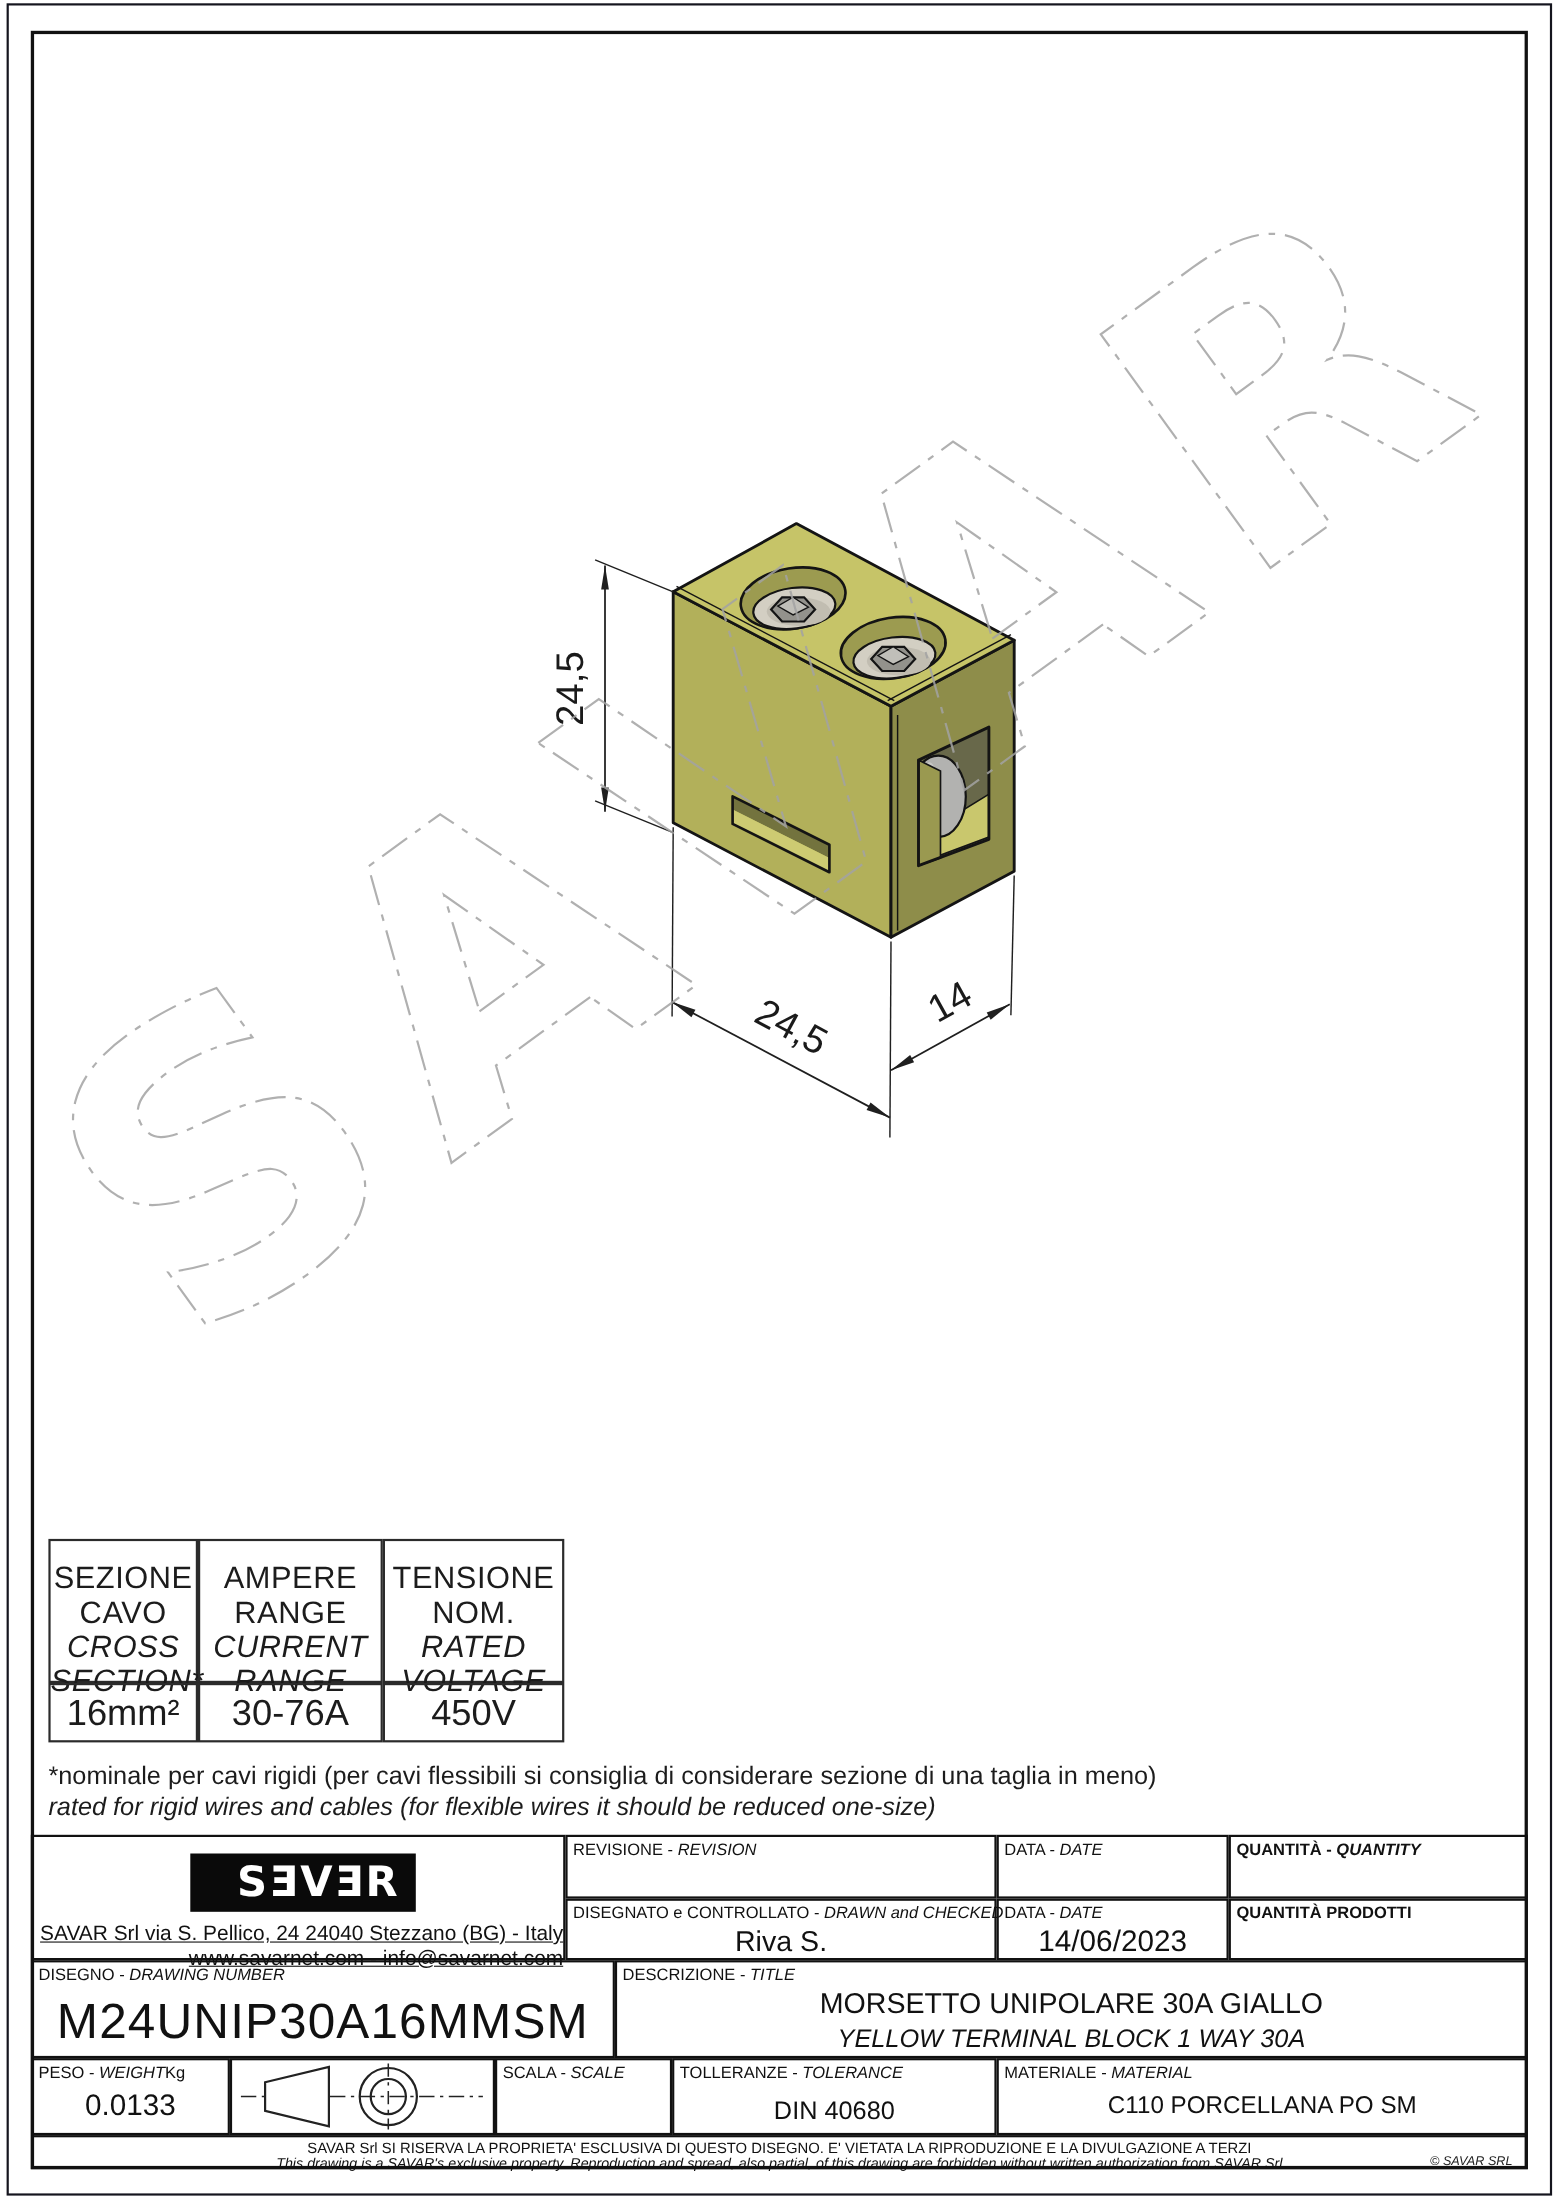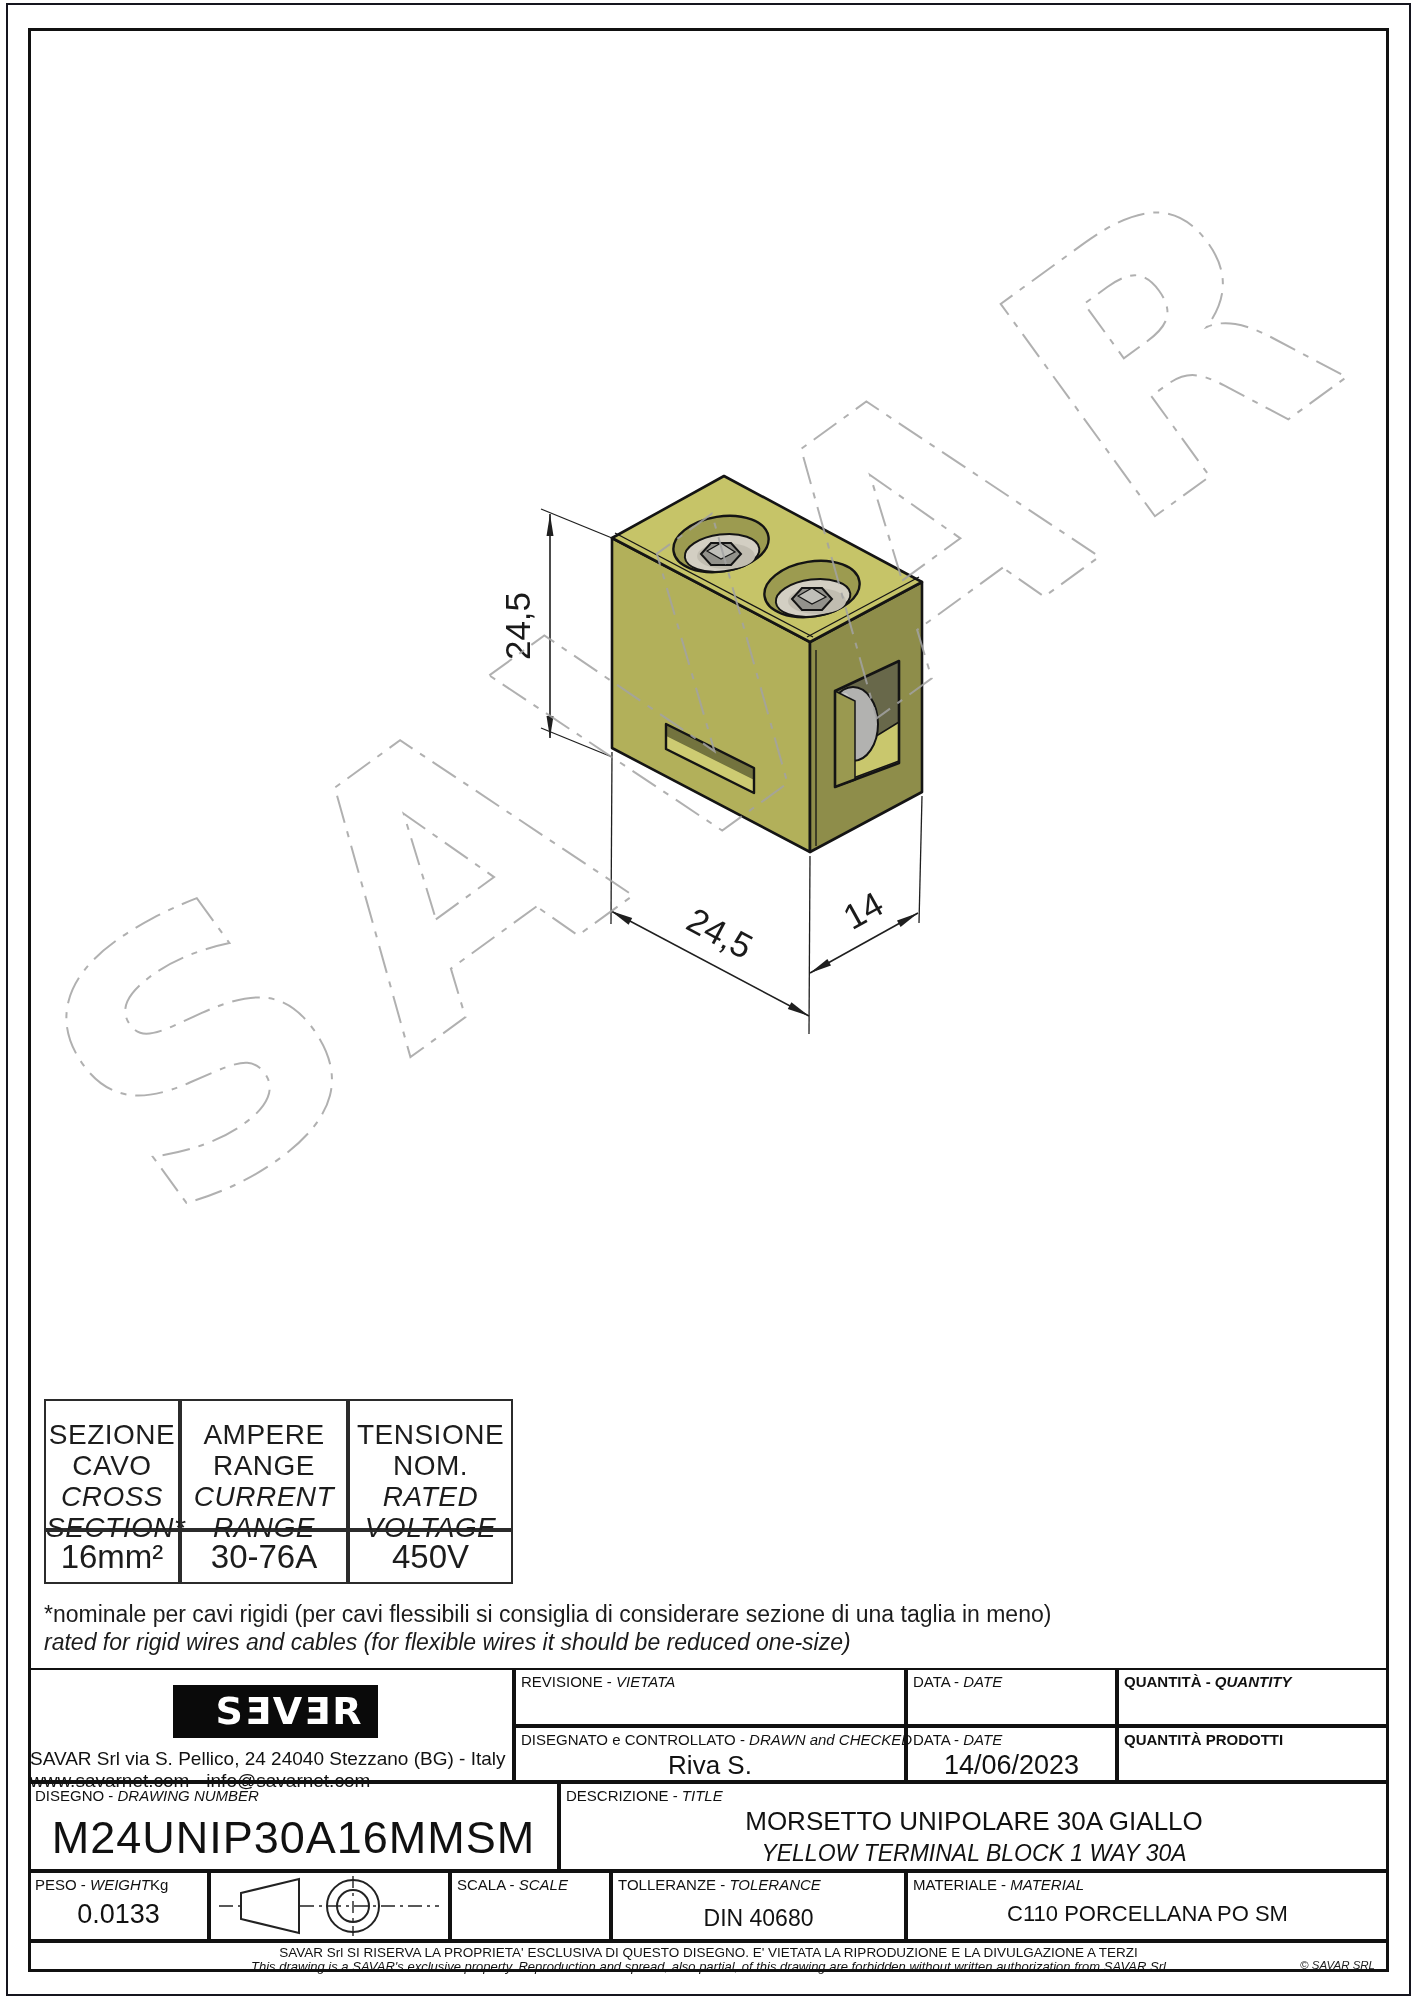--- a/index.html
+++ b/index.html
@@ -23,21 +23,21 @@
 
   
   .tb-cell{position:absolute;box-sizing:border-box;border:2px solid #111;}
   .tb-label{position:absolute;left:5px;top:3px;font-size:15px;white-space:nowrap;color:#111;}
   .tb-label .en{font-style:italic;}
   .tb-label.bold{font-weight:700;}
   .tb-value{position:absolute;left:0;width:100%;text-align:center;color:#111;}
   .logo-box{position:absolute;left:143px;top:15px;width:177px;height:53px;background:#0a0a0a;
             color:#ffffff;text-align:center;line-height:53px;font-family:"DejaVu Sans",sans-serif;
             font-weight:700;font-size:38px;letter-spacing:2px;padding-left:28px;}
-  .addr{position:absolute;left:0;width:100%;text-align:left;font-size:19px;color:#111;}
+  .addr{position:absolute;left:0;width:100%;text-align:right;font-size:19px;color:#111;text-decoration:underline;}
   .disclaimer{position:absolute;left:0;width:100%;text-align:center;color:#111;}
   .copyright{position:absolute;right:12px;top:16px;font-size:11.5px;font-style:italic;color:#222;}
 </style>
 </head>
 <body>
 
 <div class="page">
 
   <div class="frame outer"></div>
   <div class="frame inner"></div>
@@ -150,21 +150,21 @@
 
   <div>
 
     <div class="tb-cell" style="left:28px;top:1668px;width:486px;height:114px">
       <div class="logo-box">SƎVƎR</div>
       <div class="addr" style="top:78px">SAVAR Srl via S. Pellico, 24  24040 Stezzano (BG) - Italy</div>
       <div class="addr" style="top:100px">www.savarnet.com  -  info@savarnet.com</div>
     </div>
 
     <div class="tb-cell" style="left:514px;top:1668px;width:392px;height:58px">
-      <div class="tb-label"><span>REVISIONE - </span><span class="en">VIETATA</span></div>
+      <div class="tb-label"><span>REVISIONE - </span><span class="en">REVISION</span></div>
     </div>
     <div class="tb-cell" style="left:906px;top:1668px;width:211px;height:58px">
       <div class="tb-label"><span>DATA - </span><span class="en">DATE</span></div>
     </div>
     <div class="tb-cell" style="left:1117px;top:1668px;width:272px;height:58px">
       <div class="tb-label bold"><span>QUANTITÀ - </span><span class="en">QUANTITY</span></div>
     </div>
 
     <div class="tb-cell" style="left:514px;top:1726px;width:392px;height:56px">
       <div class="tb-label"><span>DISEGNATO e CONTROLLATO - </span><span class="en">DRAWN and CHECKED</span></div>

